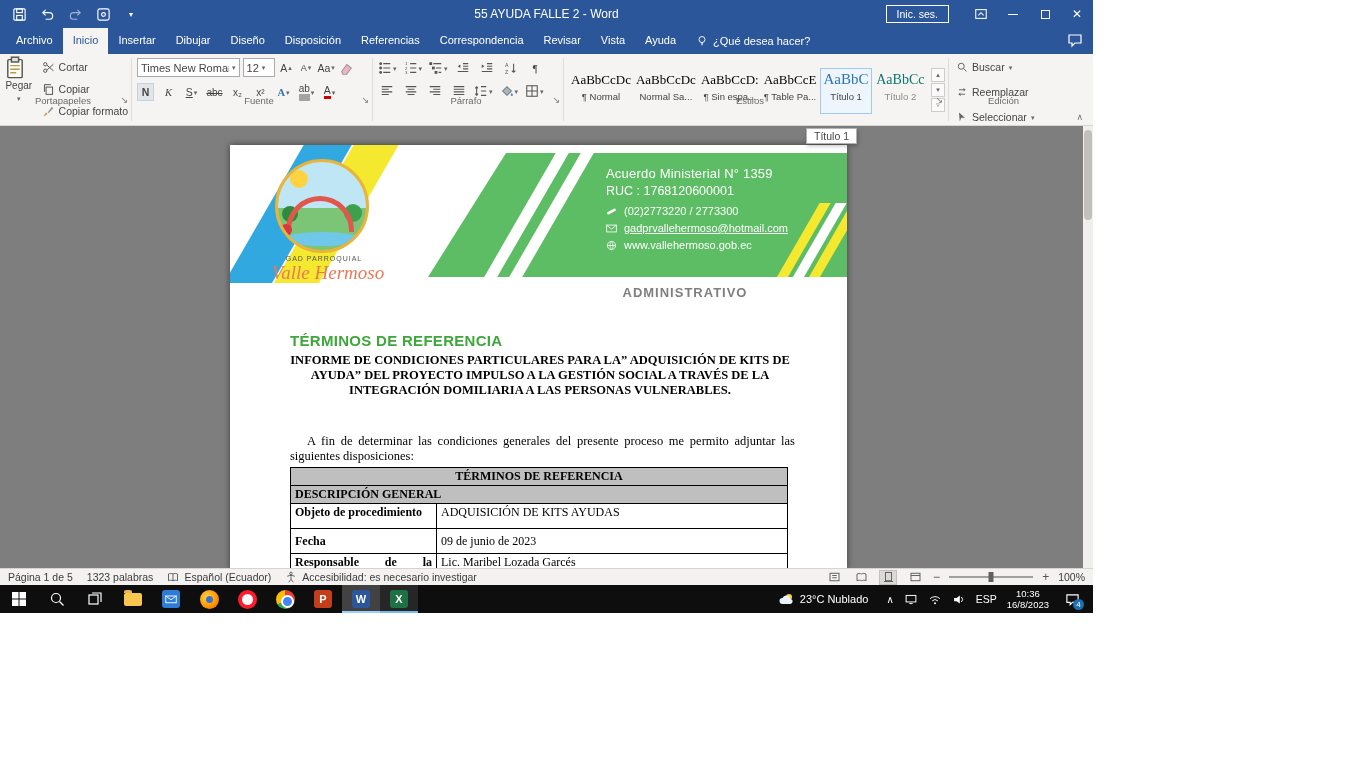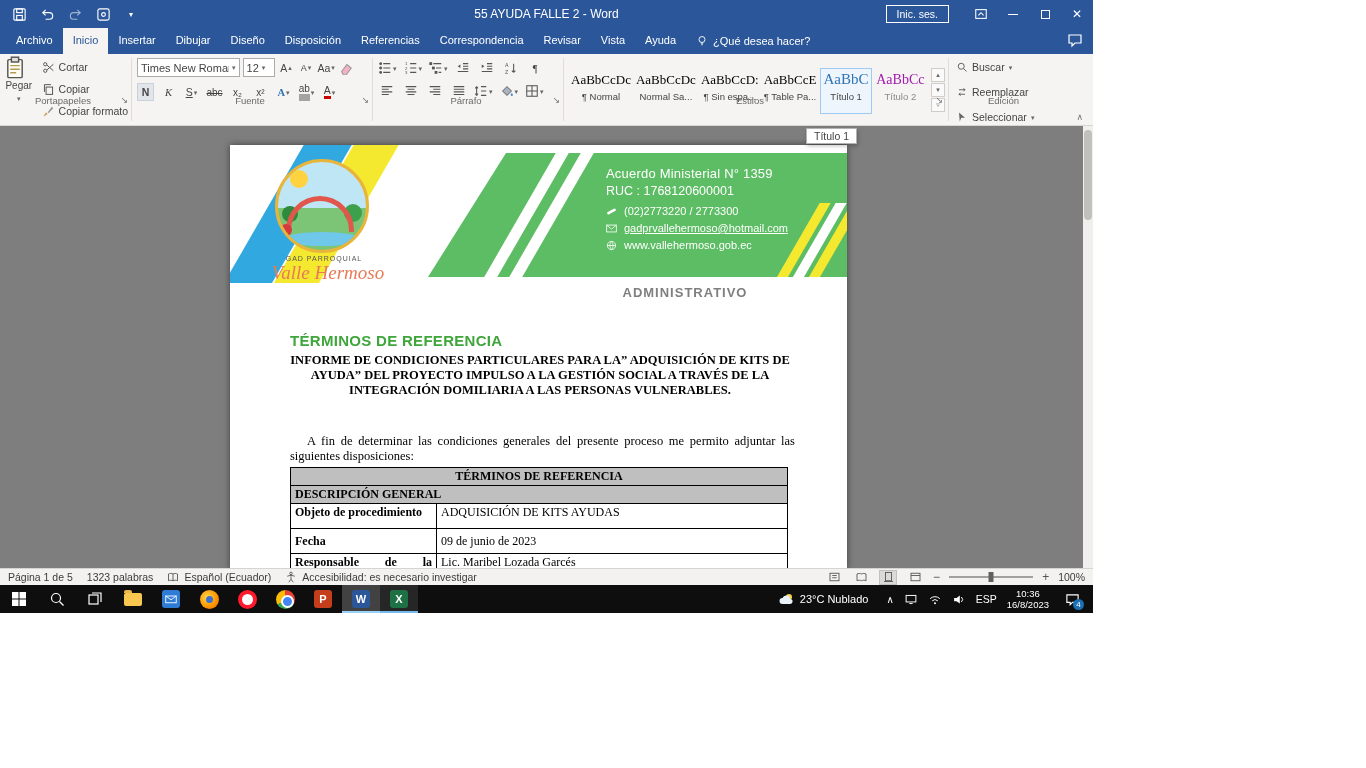--- a/index.html
+++ b/index.html
@@ -46,21 +46,21 @@
   .bK{font-style:italic;font-family:"Liberation Serif",serif}
   .bS{text-decoration:underline}
   .strike{text-decoration:line-through;font-size:10px}
   .colA{border-bottom:3px solid #c00;line-height:1;padding-bottom:0}
   .hlA{border-bottom:7px solid #a3a3a3;line-height:1}
   .effA{color:#2e74b5;font-weight:bold;font-family:"Liberation Serif",serif}
   .stylecard{width:64px;height:46px;text-align:center;border:1px solid transparent;padding-top:3px;cursor:pointer}
   .stylecard .prev{font-family:"Liberation Serif",serif;font-size:13px;color:#000;line-height:15px;white-space:nowrap}
   .stylecard .snm{font-size:9.5px;color:#444;margin-top:4px;white-space:nowrap;overflow:hidden}
   .stylecard.sel{border:1px solid #9ecbf5;background:#eef5fc}
-  .stylecard.dim .prev{color:#a21caf}
+  .stylecard.dim .prev{color:#0f766e}
   .stylecard.dim .snm{color:#8a8a8a}
   .scroll3{display:flex;flex-direction:column;gap:1px;margin-left:2px}
   .scroll3 span{width:14px;height:14px;border:1px solid #d0cdc9;background:#fafafa;font-size:7px;color:#666;
                 display:flex;align-items:center;justify-content:center;cursor:pointer}
 
   
   .docarea{position:relative;height:442px;background:#7e7e7e;overflow:hidden}
   .docscroll{position:absolute;right:0;top:0;bottom:0;width:10px;background:#f0efed}
   .docthumb{position:absolute;right:1px;top:4px;width:8px;height:90px;background:#c2c0bd;border-radius:4px}
   .page{position:absolute;left:230px;top:19px;width:617px;height:425px;background:#fff;
@@ -310,21 +310,21 @@
           </div>
           <div class="ibtn">
             <span class="hlA" style="font-size:10px">ab</span>
               <i class="da">▾</i>
           </div>
           <div class="ibtn">
             <span class="colA">A</span>
               <i class="da">▾</i>
           </div>
         </div>
-        <div class="glabel" style="left:0;width:226px">Fuente</div>
+        <div class="glabel" style="left:9px;width:226px">Fuente</div>
         <div class="lnch" style="right:0">↘</div>
       </div>
       <div class="vsep" style="left:372px"></div>
 
       <div class="grp" style="left:378px;width:182px">
         <div style="display:flex;align-items:center;gap:7px;margin-top:3px">
           <div class="ibtn">
             <svg class="i" width="14" height="14" viewBox="0 0 16 16">
                 <circle cx="3" cy="3" r="1" fill="#555"></circle>
                 <circle cx="3" cy="8" r="1" fill="#555"></circle>

